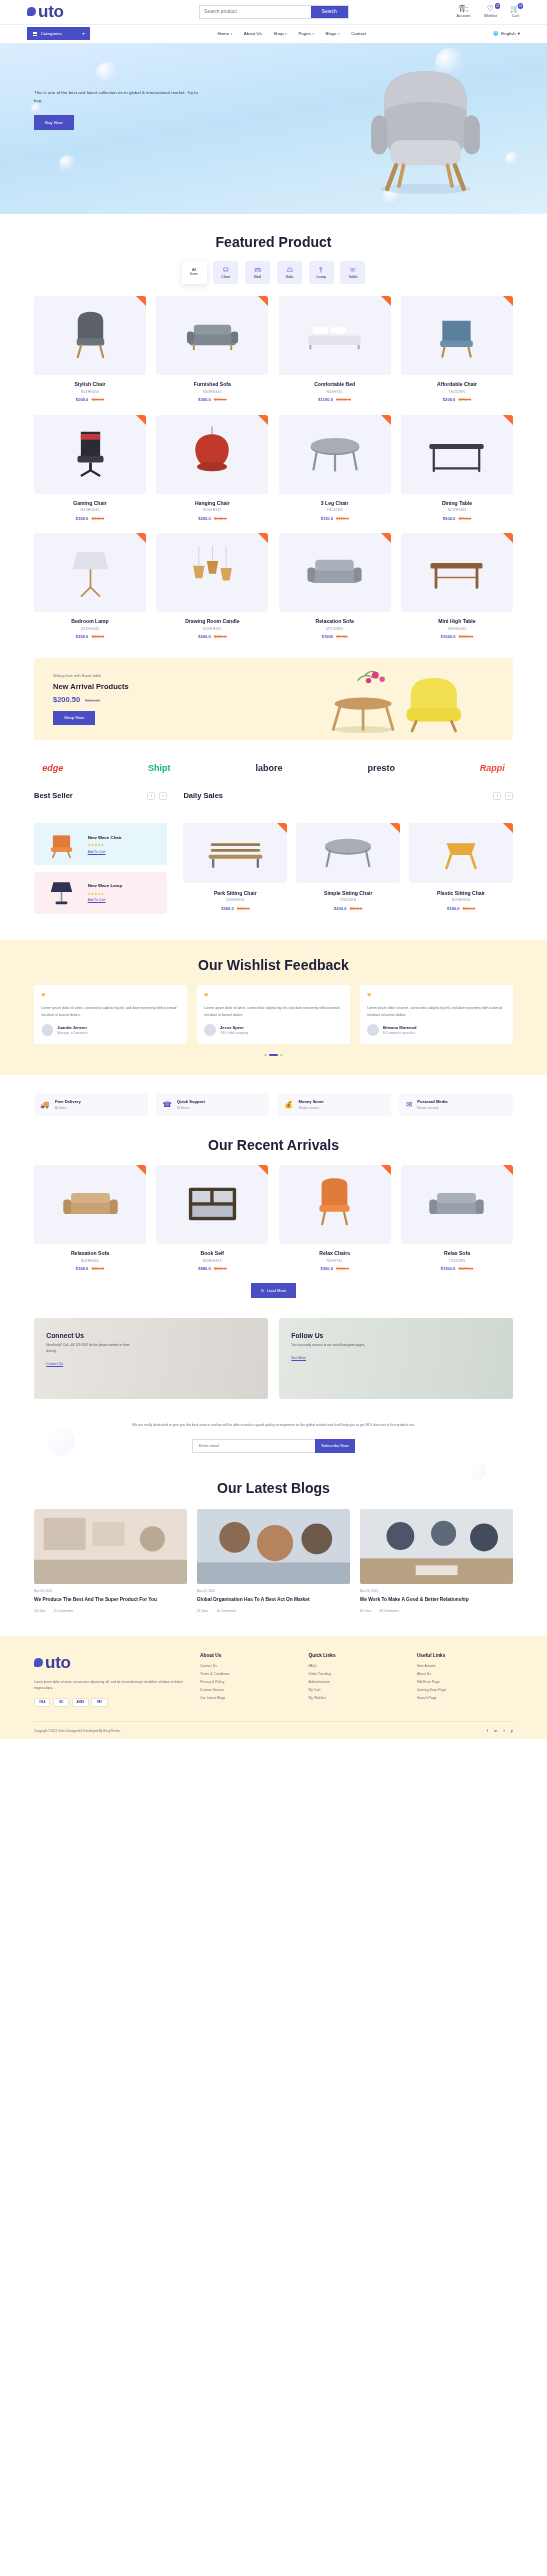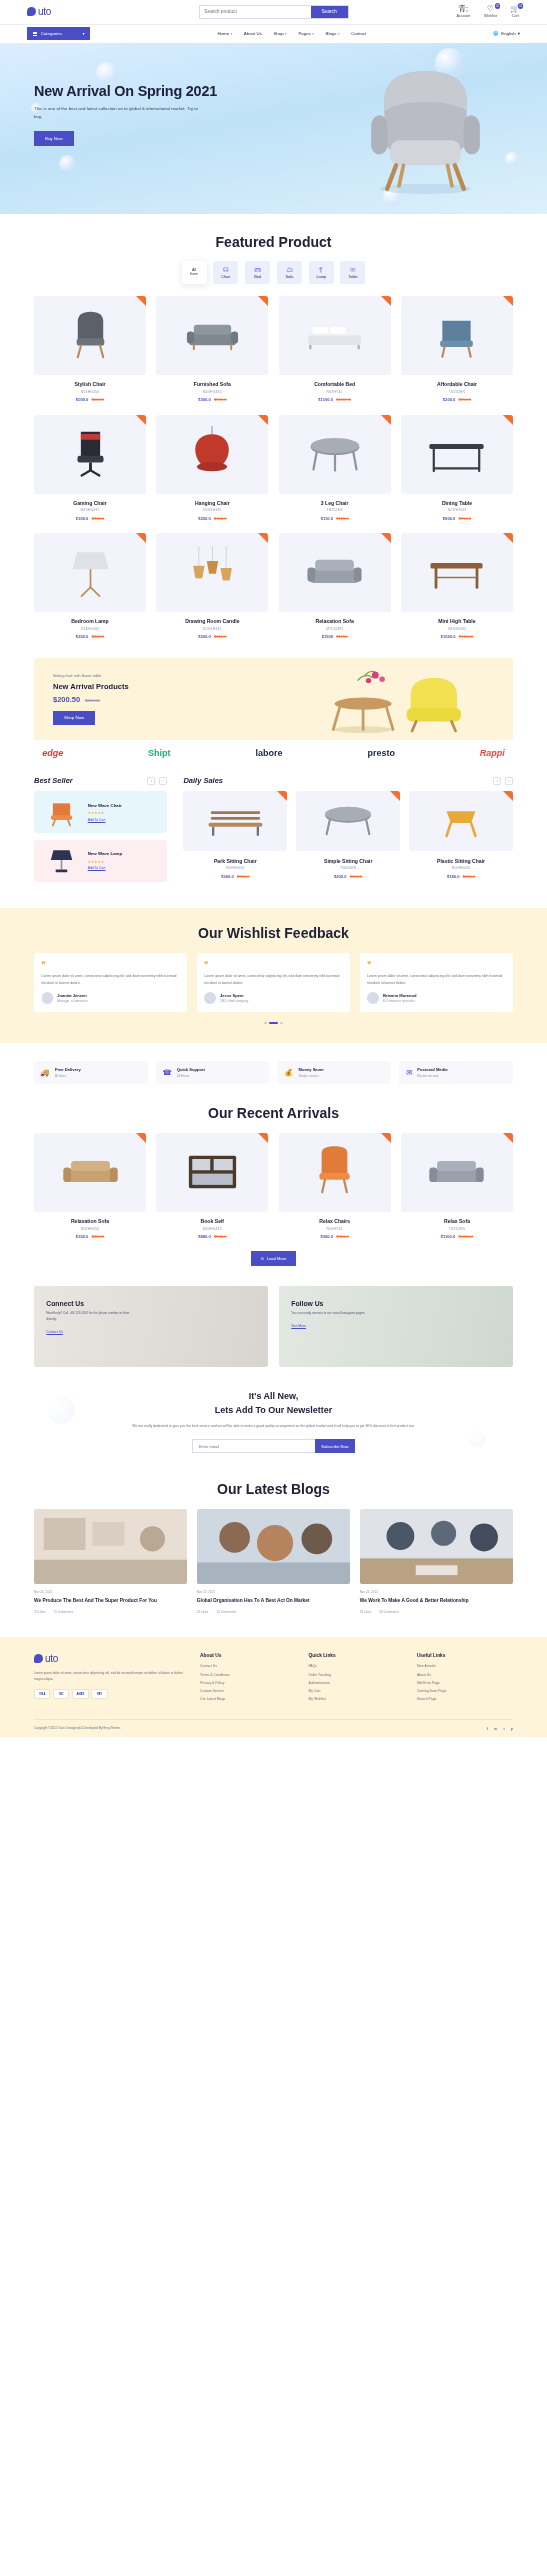--- a/index.html
+++ b/index.html
@@ -17,21 +17,21 @@
   .topbar {
     height: 24.6px; display: flex; align-items: center;
     border-bottom: 0.7px solid #eceef5; background: #fff;
     padding: 0 27px;
   }
   .logo { display: flex; align-items: center; gap: 2.1px; width: 109px; }
   .logo-mark {
     width: 9px; height: 9px; border-radius: 50% 50% 50% 1.4px;
     background: #4a4ec4; display: inline-block;
   }
-  .logo-text { font-size: 10px; font-weight: 400; color: #3b3f9e; letter-spacing: -0.3px; }
+  .logo-text { font-size: 17px; font-weight: 700; color: #3b3f9e; letter-spacing: -0.3px; }
   .search-wrap { flex: 1; display: flex; justify-content: center; }
   .search-box { display: flex; height: 14.4px; border: 0.7px solid #d9dbe6; width: 150px; }
   .search-box input {
     border: 0; outline: 0; flex: 1; padding: 0 4.8px; font-size: 4.8px;
     font-family: "Liberation Sans", sans-serif; color: #555;
   }
   .search-btn {
     background: #4a4ec4; color: #fff; border: 0; width: 37px;
     font-size: 4.8px; cursor: pointer; font-family: "Liberation Sans", sans-serif;
   }
@@ -116,31 +116,31 @@
     display: flex; align-items: center; padding: 0 19px; position: relative; overflow:hidden;
   }
   .promo .kicker { font-size: 3.8px; color: #6e7288; }
   .promo h3 { font-size: 7.5px; margin-top: 4.1px; color: #21213b; }
   .promo .price { margin-top: 4.8px; font-size: 7.5px; color: #4a4ec4; font-weight: 700; }
   .promo .price s { font-size: 4.1px; color: #9296ad; margin-left: 2.7px; font-weight: 400; }
   .promo .btn-primary { margin-top: 6.2px; }
   .promo-art { position: absolute; right: 27px; bottom: 5.5px; width: 171px; height: 68px; }
 
   
-  .brands { display: flex; justify-content: space-between; align-items: center; margin-top: 8px; padding: 0 8.2px; }
+  .brands { display: flex; justify-content: space-between; align-items: center; margin-top: 23px; padding: 0 8.2px; }
   .brand { font-size: 9px; font-weight: 700; }
   .b-edge { color: #e03b2f; font-style: italic; }
   .b-shipt { color: #17b47a; }
   .b-pacific { color: #1b2740; }
   .b-presto { color: #1b2740; font-weight: 700; }
   .b-rappi { color: #f0453e; font-style: italic; }
 
   
   .two-col { display: grid; grid-template-columns: 133px 1fr; gap: 16.4px; margin-top: 18px; }
-  .colhead { display: flex; align-items: center; justify-content: space-between; margin-bottom: 6px; font-style: italic; }
+  .colhead { display: flex; align-items: center; justify-content: space-between; margin-bottom: 23px; }
   .colhead h4 { font-size: 7.5px; color: #21213b; }
   .arrows { display: flex; gap: 3.4px; }
   .arrow {
     width: 8.2px; height: 8.2px; border: 0.7px solid #dcdeea; border-radius: 1.4px;
     display: flex; align-items: center; justify-content: center; font-size: 4.1px;
     color: #6b6f85; cursor: pointer; background: #fff;
   }
   .bs-card {
     display: flex; align-items: center; gap: 5.5px; padding: 6.2px;
     border-radius: 2.7px; margin-bottom: 6.2px; height: 42px;
@@ -311,21 +311,20 @@
 
   <div class="hero">
     <div class="bubble" style="width:23px;height:23px;left:96px;top:19px;"></div>
     <div class="bubble" style="width:12.3px;height:12.3px;left:31px;top:60px;"></div>
     <div class="bubble" style="width:18px;height:18px;left:59px;top:112px;"></div>
     <div class="bubble" style="width:30px;height:30px;right:82px;top:5.5px;"></div>
     <div class="bubble" style="width:15px;height:15px;right:27px;top:109px;"></div>
     <div class="bubble" style="width:20.5px;height:20.5px;right:144px;bottom:6.8px;"></div>
 
     <div class="hero-inner">
-      <h1>New Arrival On Spring 2021</h1>
       <p>This is one of the best and latest collection on to global &amp; international market. Try to buy.</p>
       <button class="btn-primary">Buy Now</button>
     </div>
 
     <svg class="hero-chair" viewBox="0 0 200 200">
       <ellipse cx="100" cy="178" rx="62" ry="7" fill="#a8c9e0" opacity=".45"></ellipse>
       <path d="M44 58c0-24 16-40 56-40s56 16 56 40v52c0 10-8 18-18 18H62c-10 0-18-8-18-18z" fill="#b9bcc4"></path>
       <path d="M44 58c0-24 16-40 56-40s56 16 56 40v14c-12-8-30-12-56-12s-44 4-56 12z" fill="#c7cad1"></path>
       <rect x="52" y="112" width="96" height="34" rx="13" fill="#d2d5db"></rect>
       <path d="M38 78c-7 0-12 7-12 16v24c0 8 5 13 11 13s11-5 11-13V94c0-9-4-16-10-16z" fill="#aeb2ba"></path>
@@ -895,24 +894,20 @@
       <div class="cf-card cf-2">
         <h5>Follow Us</h5>
         <p>You can easily connect to our social Instagram pages.</p>
         <span class="lk">See More</span>
       </div>
     </div>
 
     <div class="news">
       <div class="bubble" style="width:27px;height:27px;left:13.7px;top:6.8px;opacity:.6"></div>
       <div class="bubble" style="width:16.4px;height:16.4px;right:27px;top:41px;opacity:.6"></div>
-      <h3>
-        <span>It's All New,</span><br>
-        <span>Lets Add To Our Newsletter</span>
-      </h3>
       <p>We are really dedicated to give you the best service and we will be able to make a good quality arrangement on the global market and it will help you to get 30% discount in first product too.</p>
       <div class="news-form">
         <input type="text" placeholder="Enter email" style="">
         <button>Subscribe Now</button>
       </div>
     </div>
 
     <div class="sec-title" style="margin-top:20.5px;">Our Latest Blogs</div>
     <div class="blog-grid">
       <div>

